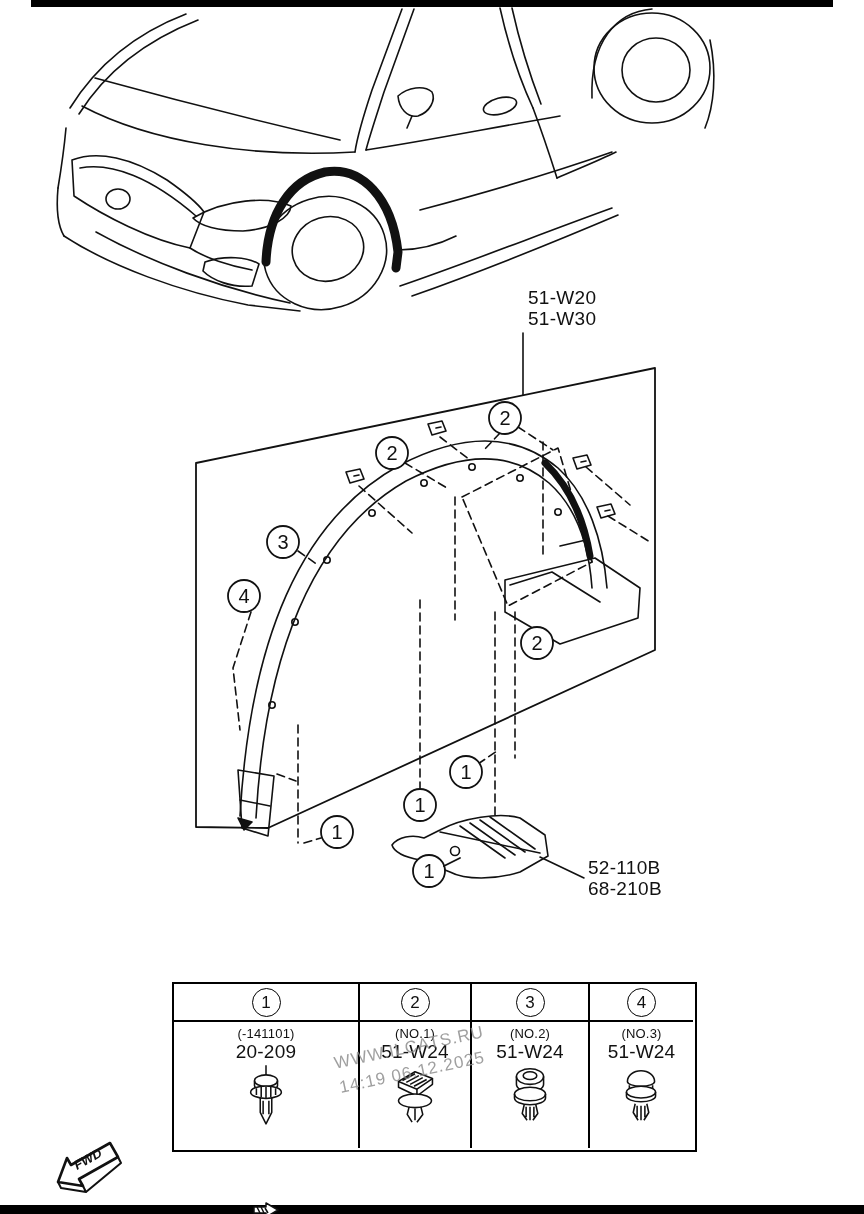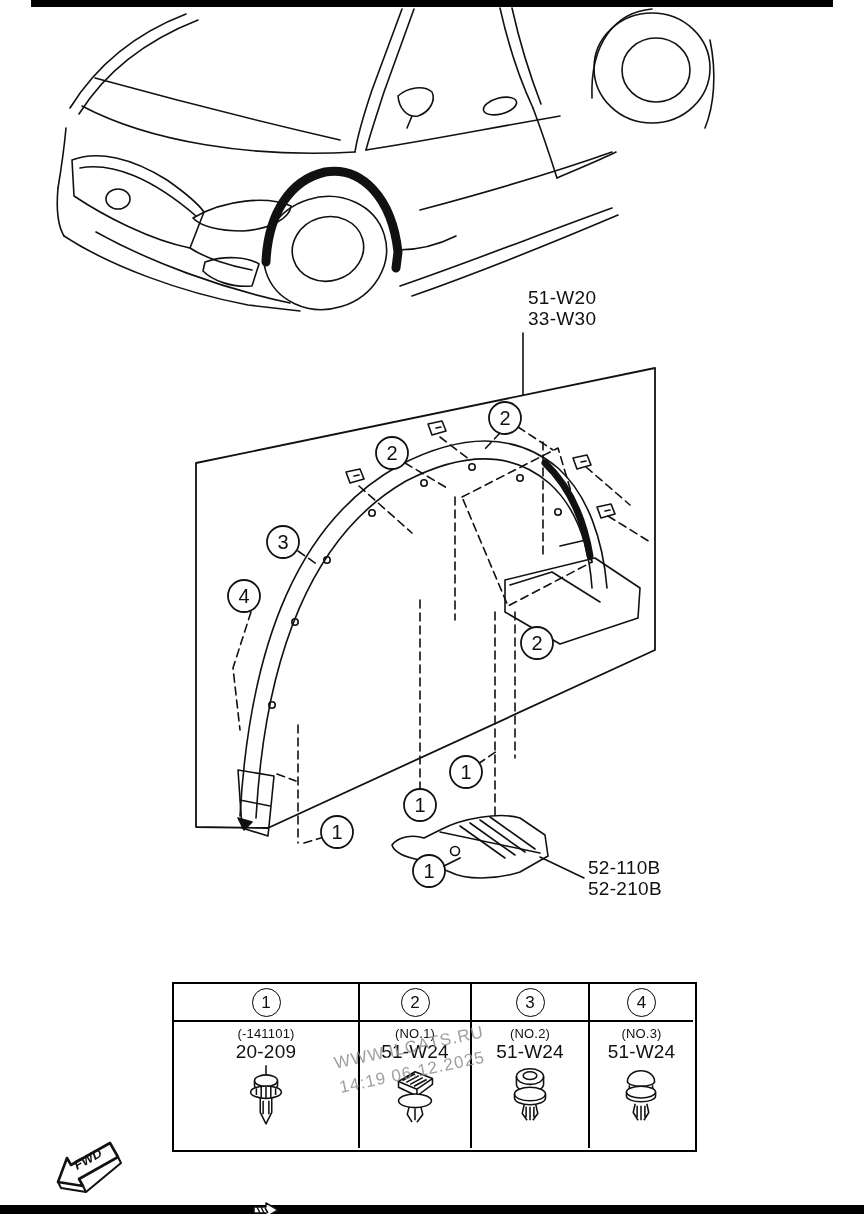--- a/index.html
+++ b/index.html
@@ -210,26 +210,26 @@
       <g transform="translate(44,1128)">
         <path d="M14,54 L23,30 L27,37 L66,15 L74,29 L35,51 L39,58 Z" stroke-width="2.6" fill="#fff"></path>
         <path d="M14,54 l3,6 M39,58 l3,6 M74,29 l3,6 M17,60 L42,64 M42,64 L77,35" stroke-width="2"></path>
         <text x="33" y="42" transform="rotate(-29 33 42)" font-size="13" font-weight="bold" font-style="italic" stroke="none">FWD</text>
       </g>
     </g>
   </svg>
 
   <div class="code-label" style="left:492px;top:288px;margin-left:36px;">
     <div>51-W20</div>
-    <div>33-W30</div>
+    <div>51-W30</div>
   </div>
 
   <div class="code-label" style="left:588px;top:858px;">
     <div>52-110B</div>
-    <div>52-210B</div>
+    <div>68-210B</div>
   </div>
 
   <div class="parts-table">
     <div class="th">
       <div class="circ">1</div>
       </div>
     <div class="th">
       <div class="circ">2</div>
       </div>
     <div class="th">

